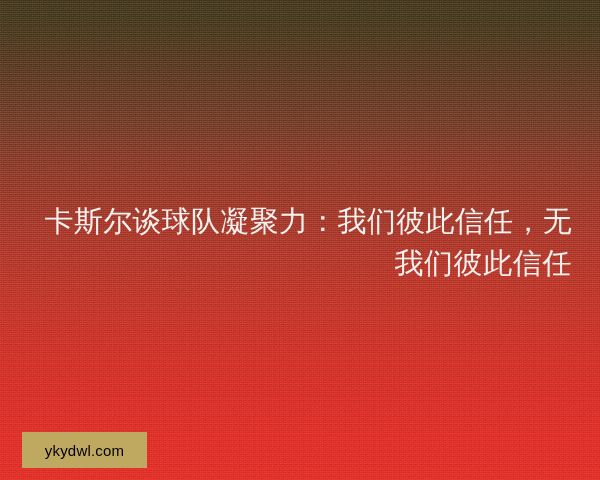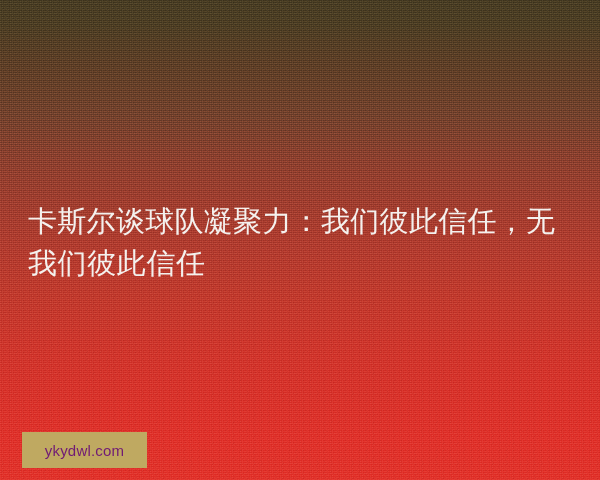--- a/index.html
+++ b/index.html
@@ -73,21 +73,21 @@
       repeating-radial-gradient(circle at 71% 63%,
         rgba(0,0,0,0.6) 0px, rgba(0,0,0,0) 1px, rgba(0,0,0,0) 3px);
     background-size: 5px 5px, 7px 7px;
   }
 
   #title-block {
     position: absolute;
     left: 28px;
     top: 200px;
     width: 544px;
-    text-align: left;
+    text-align: right;
   }
   .title-line {
     display: block;
     color: #f4f1ee;
     font-size: 29px;
     line-height: 42px;
     font-weight: 400;
     letter-spacing: 0.3px;
     white-space: nowrap;
   }
@@ -98,21 +98,21 @@
     left: 22px;
     top: 432px;
     width: 125px;
     height: 36px;
     background: #bfa961;
     display: flex;
     align-items: center;
     justify-content: center;
   }
   #watermark-text {
-    color: #701a75;
+    color: #000000;
     font-size: 15px;
     line-height: 15px;
     letter-spacing: 0.2px;
     white-space: nowrap;
   }
 </style>
 </head>
 <body>
 
 <div id="canvas">

